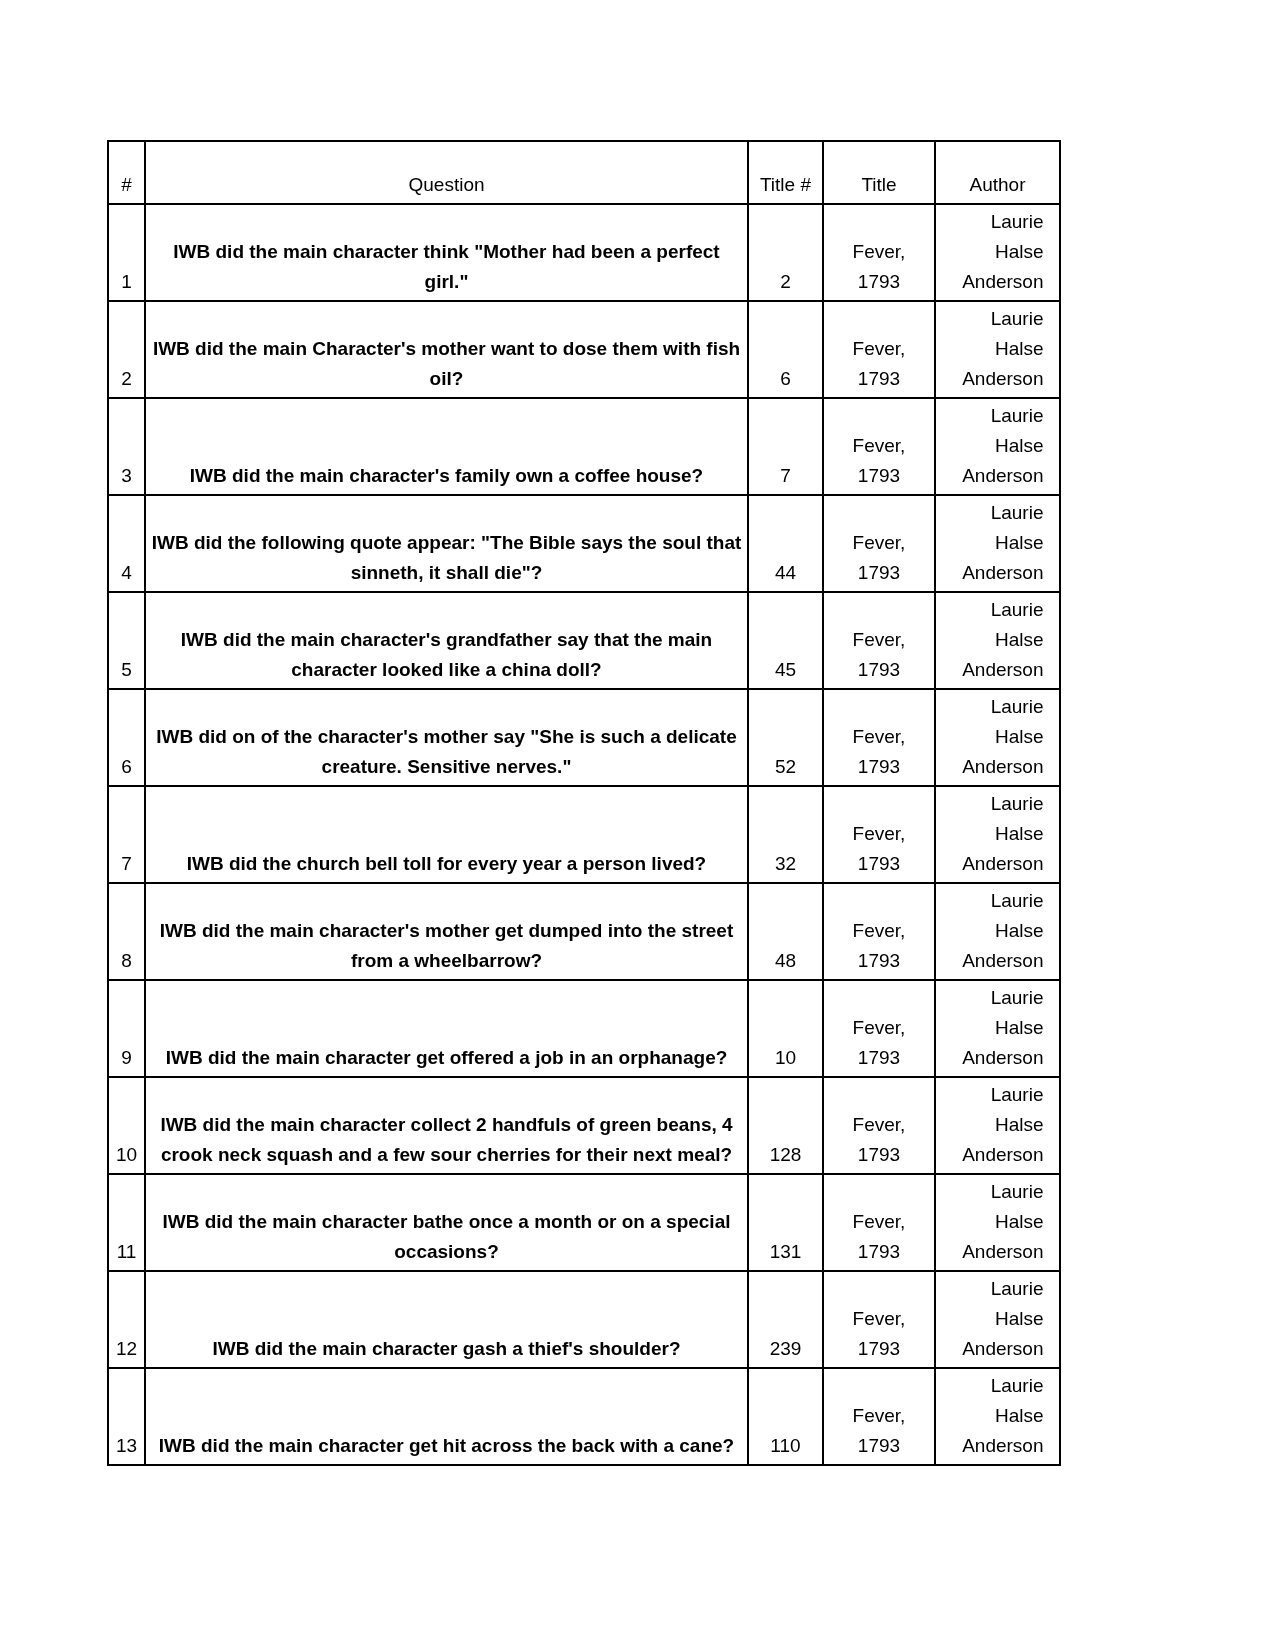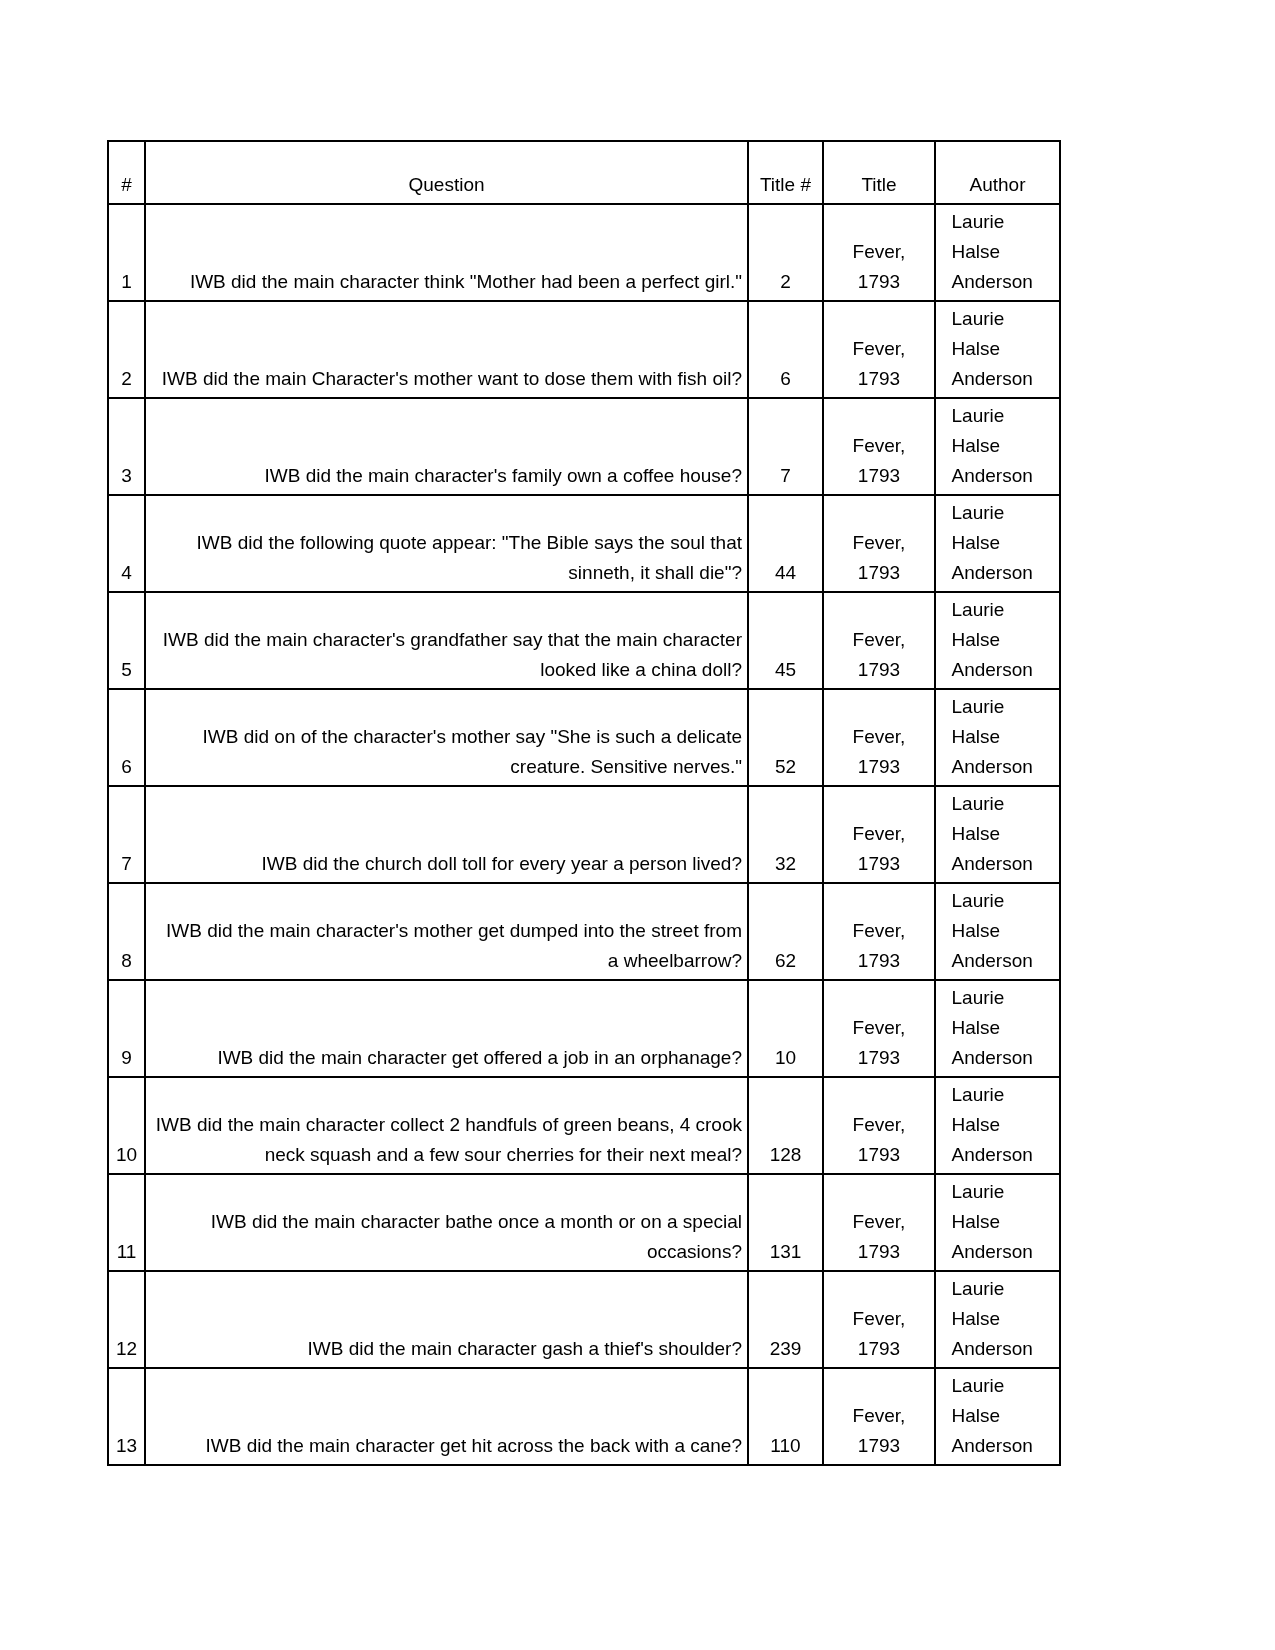--- a/index.html
+++ b/index.html
@@ -32,26 +32,26 @@
     padding: 2px 5px 3px 5px;
     overflow: hidden;
   }
   .quiz-table th {
     height: 63px;
     text-align: center;
     font-weight: 400;
   }
   .quiz-table td { height: 91px; }
   td.cell-num      { text-align: center; padding-left: 2px; padding-right: 2px; }
-  td.cell-question { text-align: right; }
+  td.cell-question { text-align: center; font-weight: bold; }
   td.cell-page     { text-align: center; }
   td.cell-title    { text-align: center; text-decoration: underline; }
   td.cell-author   { text-align: center; }
   .title-inner  { display: inline-block; width: 62px; text-align: center; }
-  .author-inner { display: inline-block; width: 92px; text-align: left; }
+  .author-inner { display: inline-block; width: 92px; text-align: right; }
 </style>
 </head>
 <body>
 
 <div class="page">
   <table class="quiz-table">
     <colgroup>
       <col style="width:37px">
       <col style="width:603px">
       <col style="width:75px">
@@ -105,29 +105,29 @@
         </tr>
         <tr>
           <td class="cell-num">6</td>
           <td class="cell-question">IWB did on of the character's mother say "She is such a delicate creature. Sensitive nerves."</td>
           <td class="cell-page">52</td>
           <td class="cell-title"><span class="title-inner">Fever, 1793</span></td>
           <td class="cell-author"><span class="author-inner">Laurie Halse Anderson</span></td>
         </tr>
         <tr>
           <td class="cell-num">7</td>
-          <td class="cell-question">IWB did the church doll toll for every year a person lived?</td>
+          <td class="cell-question">IWB did the church bell toll for every year a person lived?</td>
           <td class="cell-page">32</td>
           <td class="cell-title"><span class="title-inner">Fever, 1793</span></td>
           <td class="cell-author"><span class="author-inner">Laurie Halse Anderson</span></td>
         </tr>
         <tr>
           <td class="cell-num">8</td>
           <td class="cell-question">IWB did the main character's mother get dumped into the street from a wheelbarrow?</td>
-          <td class="cell-page">62</td>
+          <td class="cell-page">48</td>
           <td class="cell-title"><span class="title-inner">Fever, 1793</span></td>
           <td class="cell-author"><span class="author-inner">Laurie Halse Anderson</span></td>
         </tr>
         <tr>
           <td class="cell-num">9</td>
           <td class="cell-question">IWB did the main character get offered a job in an orphanage?</td>
           <td class="cell-page">10</td>
           <td class="cell-title"><span class="title-inner">Fever, 1793</span></td>
           <td class="cell-author"><span class="author-inner">Laurie Halse Anderson</span></td>
         </tr>

